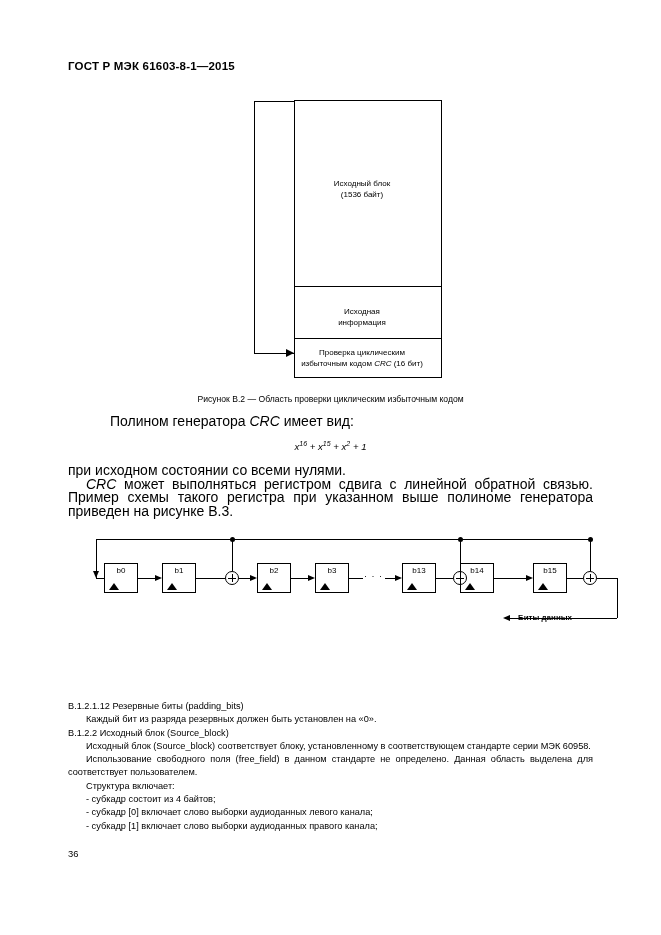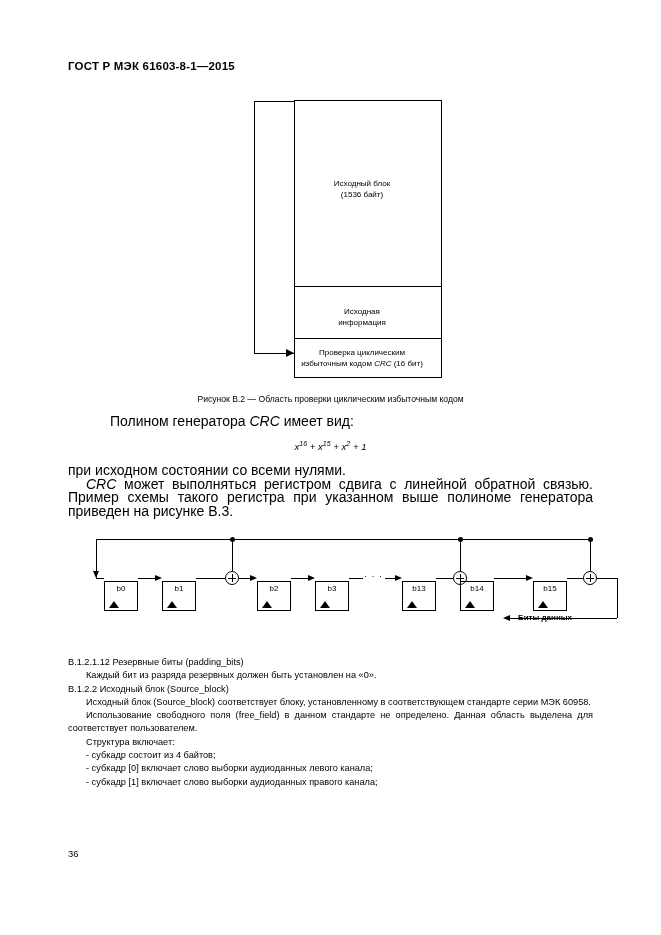--- a/index.html
+++ b/index.html
@@ -147,21 +147,21 @@
     top: 525px;
     width: 540px;
     height: 120px;
   }
   .cell {
     position: absolute;
     width: 34px;
     height: 30px;
     border: 1px solid #000;
     box-sizing: border-box;
-    top: 56px;
+    top: 38px;
   }
   .cell .nm {
     position: absolute;
     left: 0; top: 2px;
     width: 100%;
     text-align: center;
     font-size: 8px;
   }
   .cell .tri {
     position: absolute;
@@ -241,21 +241,21 @@
     font-weight: bold;
     right: 48px;
     top: 88px;
     white-space: nowrap;
   }
 
   
   .tail {
     position: absolute;
     left: 68px;
-    top: 656px;
+    top: 700px;
     width: 525px;
     font-size: 9.2px;
     line-height: 13.3px;
     text-align: justify;
   }
   .tail p { margin: 0; }
   .tail .i { text-indent: 18px; }
   .pageno {
     position: absolute;
     left: 68px;

